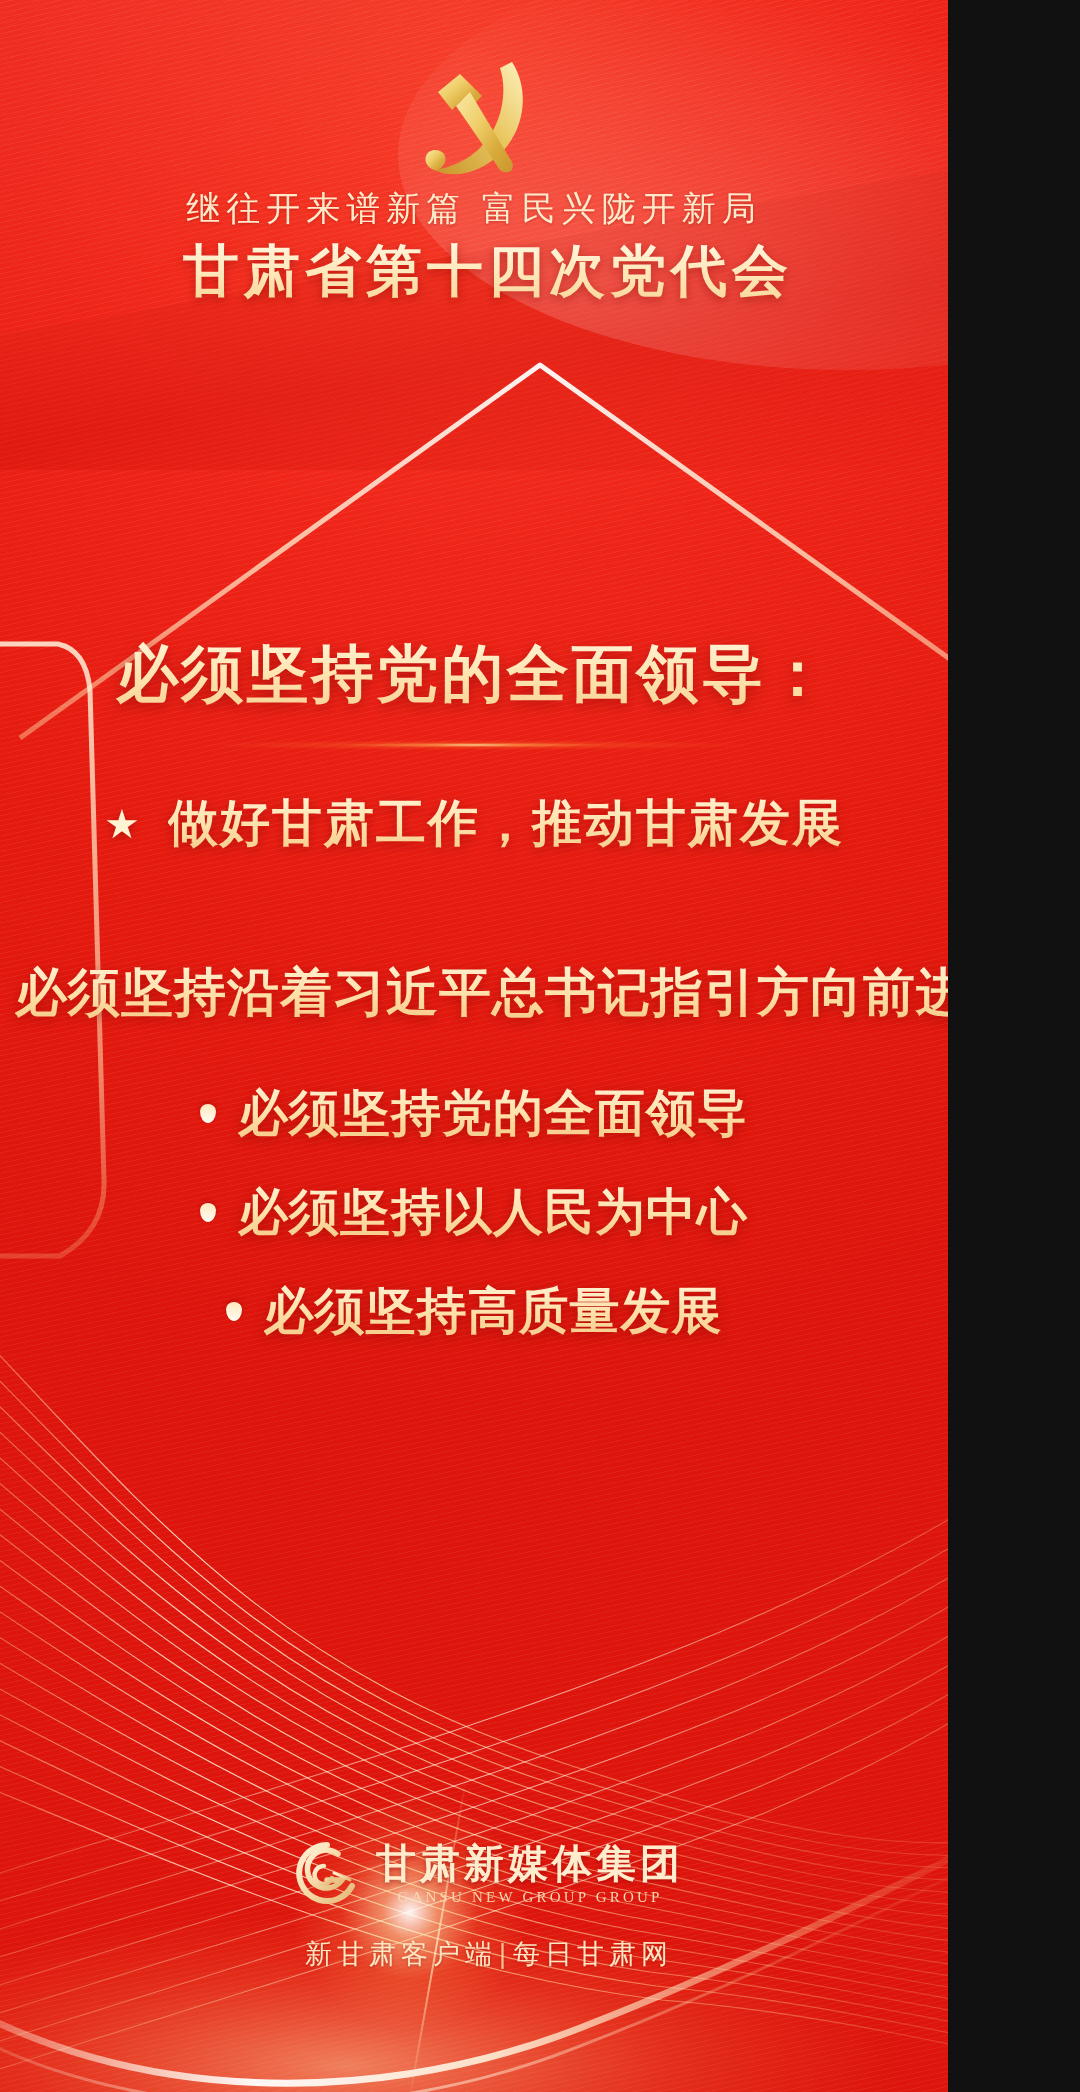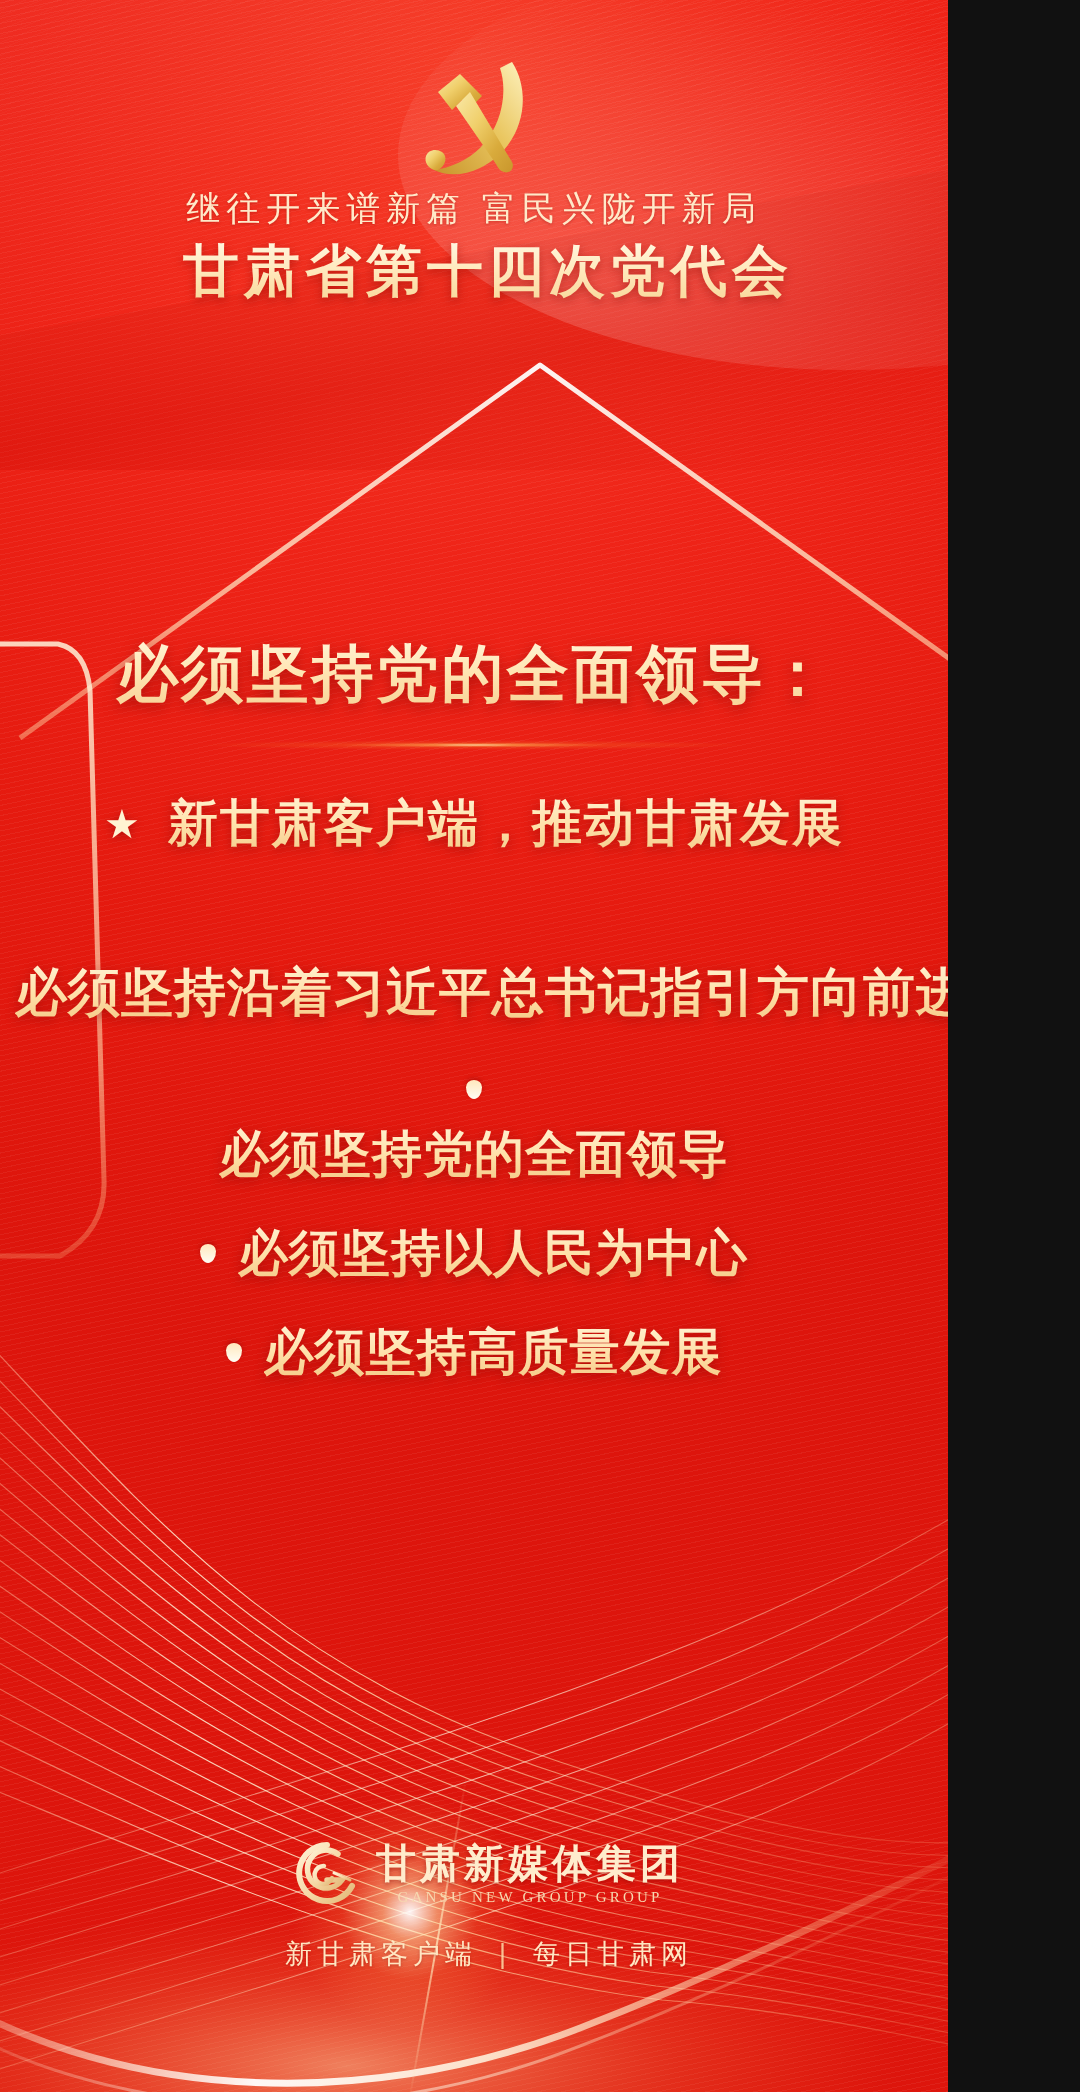--- a/index.html
+++ b/index.html
@@ -166,21 +166,21 @@
     filter:drop-shadow(0 3px 6px rgba(120,0,0,.45));
   }
   .bullet.b0 .btext{ font-size:52px; }
   .bullet.b0 .dot{ width:14px; height:17px; }
   .bullet.b1 .btext,
   .bullet.b2 .btext,
   .bullet.b3 .btext,
   .bullet.b4 .btext{ font-size:50px; }
 
   .bullet.b0{ margin-bottom:52px; }
-  .bullet.b1{ margin-bottom:32px;flex-direction:column; }
+  .bullet.b1{ margin-bottom:32px; }
   .bullet.b2{ margin-bottom:32px; }
   .bullet.b3{ margin-bottom:32px; }
 
   
   .footer{
     position:absolute; left:15px; top:1840px; width:100%; text-align:center;
   }
   .brand-row{
     display:flex; align-items:center; justify-content:center; gap:16px;
   }
@@ -193,21 +193,21 @@
   }
   .brand-en{
     font-size:15px; letter-spacing:3.2px; color:#f6d8b0;
     font-family:"Liberation Serif","DejaVu Serif",serif;
     margin-top:4px; text-align:center;
   }
   .outlets{
     margin-top:30px;
     font-size:27px; letter-spacing:5px; color:#ffe6c2;
     text-shadow:0 1px 3px rgba(120,0,0,.35);
-    display:flex; align-items:center; justify-content:center; gap:22px;
+    display:flex; align-items:center; justify-content:center; gap:2px;
   }
   .outlets .sep{ color:#ffd9a6; opacity:.85; }
 </style>
 </head>
 <body>
 
 <div class="poster">
 
   <div class="stripes"></div>
   <div class="stripes2"></div>
@@ -338,21 +338,21 @@
     <div class="head-block">
       <div class="subtitle">继往开来谱新篇  富民兴陇开新局</div>
       <div class="maintitle">甘肃省第十四次党代会</div>
     </div>
 
     <div class="headline">必须坚持党的全面领导：</div>
     <div class="divider"></div>
 
     <div class="star-line">
       <span class="star-glyph">★</span>
-      <span class="star-text">新甘肃客户端，推动甘肃发展</span>
+      <span class="star-text">做好甘肃工作，推动甘肃发展</span>
     </div>
 
     <div class="bullets">
       <div class="bullet b0">
         <span class="dot"></span>
         <span class="btext">必须坚持沿着习近平总书记指引方向前进</span>
       </div>
       <div class="bullet b1">
         <span class="dot"></span>
         <span class="btext">必须坚持党的全面领导</span>

